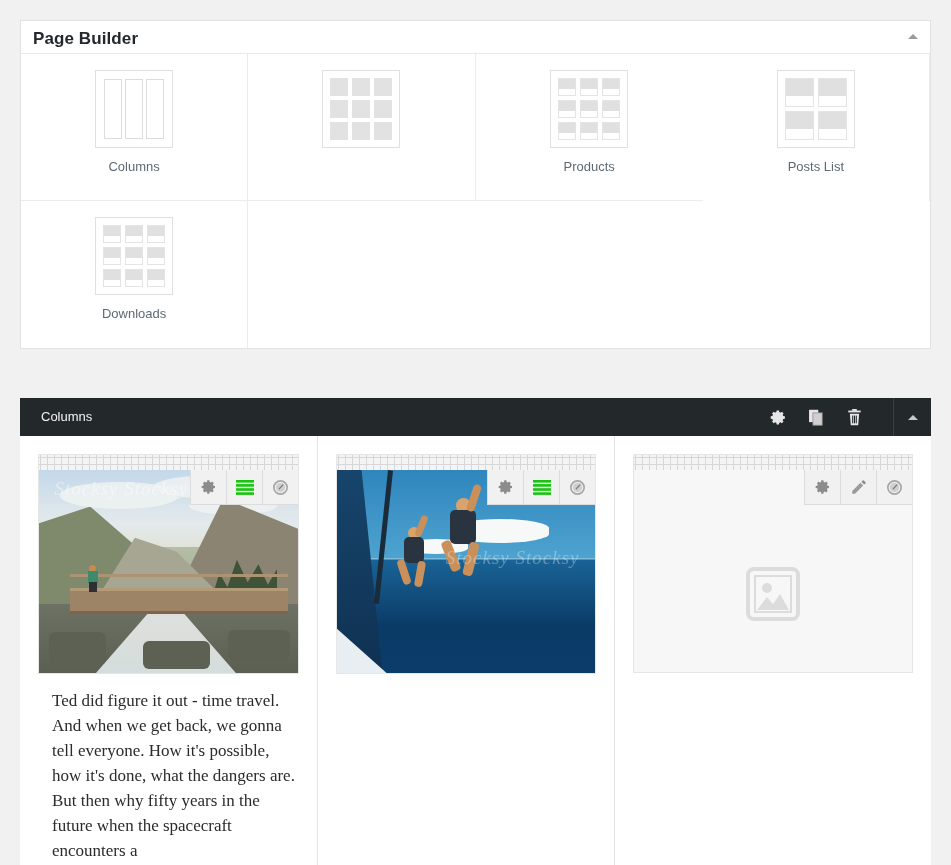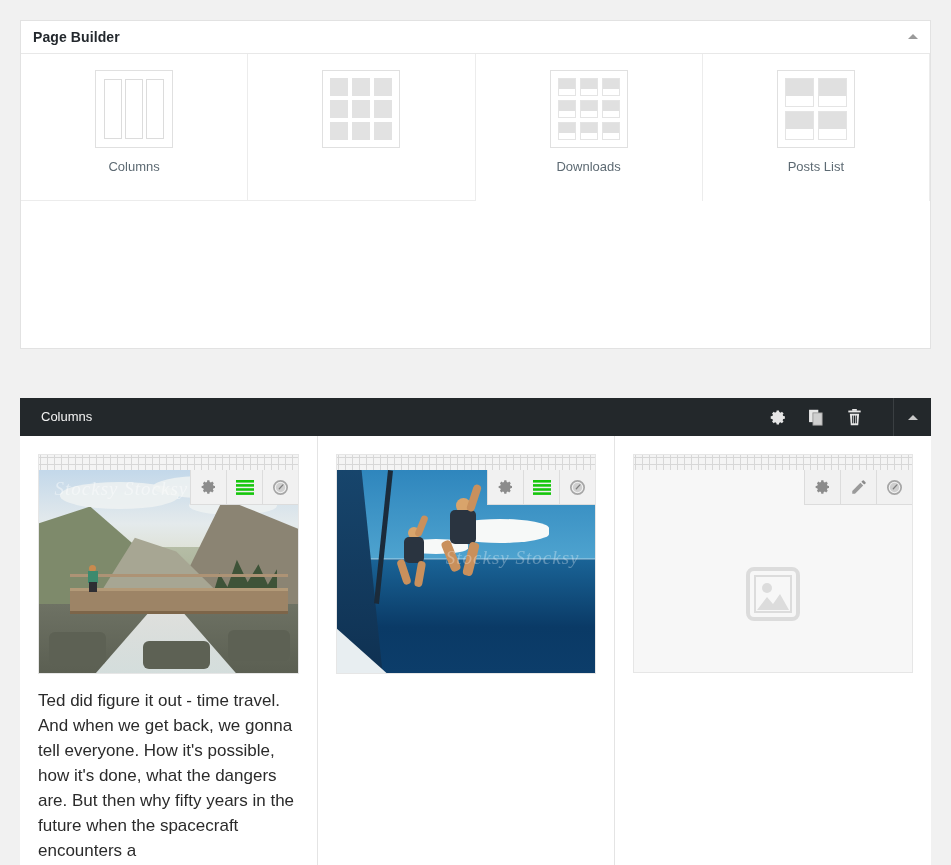--- a/index.html
+++ b/index.html
@@ -29,21 +29,21 @@
   .pb-header {
     position: relative;
     height: 33px;
     border-bottom: 1px solid #e8e8e8;
     box-sizing: border-box;
   }
   .pb-header-title {
     position: absolute;
     left: 12px;
     top: 8px;
-    font-size: 14px;
+    font-size: 17px;
     font-weight: bold;
     color: #23282d;
     letter-spacing: .1px;
   }
   .pb-collapse {
     position: absolute;
     right: 12px;
     top: 13px;
     width: 0;
     height: 0;
@@ -273,21 +273,21 @@
     transform: translateX(-50%);
   }
 
   .col-text {
     padding: 14px 18px 0 18px;
     font-size: 17px;
     line-height: 25px;
     color: #2b2b2b;
     font-family: "DejaVu Sans", sans-serif;
   }
-  .col.c1 .col-text, .col.c2 .col-text { font-family: Liberation Sans, sans-serif; }
+  .col.c1 .col-text, .col.c2 .col-text { font-family: Liberation Serif, serif; margin-left: 14px; }
 
   
   .scene1 { position: absolute; inset: 0; background: linear-gradient(#cfe0ee 0%, #dfe9f0 28%, #b7bfa8 35%, #8d9377 100%); }
   .scene1 .sky { position: absolute; left:0; right:0; top:0; height: 38%;
     background: linear-gradient(#c3d8ea, #e4eaec 70%, #dfe3da 100%); }
   .scene1 .cloud { position: absolute; background: #eef2f2; border-radius: 50%; opacity: .85; }
   .scene1 .ridgeL { position: absolute; left: -10%; top: 18%; width: 62%; height: 56%;
     background: #7e8a6b; clip-path: polygon(0 100%, 0 22%, 48% 0, 100% 64%, 100% 100%); }
   .scene1 .ridgeR { position: absolute; right: -6%; top: 14%; width: 58%; height: 60%;
     background: #8b8473; clip-path: polygon(0 100%, 40% 0, 100% 30%, 100% 100%); }
@@ -373,51 +373,69 @@
                 <i class="cellplain"></i>
                 <i class="cellplain"></i>
               <i class="cellplain"></i>
                 <i class="cellplain"></i>
                 <i class="cellplain"></i>
             </span>
           </div>
         </div>
       </div>
 
+      <div class="mod-cell last-col">
+        <div class="mod-inner">
+          <div class="mod-icon">
+            <span class="ic-grid g3">
+              <i class="cellcap"></i>
+                <i class="cellcap"></i>
+                <i class="cellcap"></i>
+              <i class="cellcap"></i>
+                <i class="cellcap"></i>
+                <i class="cellcap"></i>
+              <i class="cellcap"></i>
+                <i class="cellcap"></i>
+                <i class="cellcap"></i>
+            </span>
+          </div>
+          <div class="mod-label">Products</div>
+        </div>
+      </div>
+
+      <div class="mod-cell row2">
+        <div class="mod-inner">
+          <div class="mod-icon">
+            <span class="ic-grid g2">
+              <i class="cellcap"></i>
+                <i class="cellcap"></i>
+              <i class="cellcap"></i>
+                <i class="cellcap"></i>
+            </span>
+          </div>
+          <div class="mod-label">Posts List</div>
+        </div>
+      </div>
 
       <div class="mod-cell row2">
         <div class="mod-inner">
           <div class="mod-icon">
             <span class="ic-grid g3">
               <i class="cellcap"></i>
                 <i class="cellcap"></i>
                 <i class="cellcap"></i>
               <i class="cellcap"></i>
                 <i class="cellcap"></i>
                 <i class="cellcap"></i>
               <i class="cellcap"></i>
                 <i class="cellcap"></i>
                 <i class="cellcap"></i>
             </span>
           </div>
           <div class="mod-label">Downloads</div>
-        </div>
-      </div>
-
-      <div class="mod-cell row2">
-        <div class="mod-inner">
-          <div class="mod-icon">
-            <span class="ic-grid g2">
-              <i class="cellcap"></i>
-                <i class="cellcap"></i>
-              <i class="cellcap"></i>
-                <i class="cellcap"></i>
-            </span>
-          </div>
-          <div class="mod-label">Posts List</div>
         </div>
       </div>
 
       <div class="mod-cell empty"></div>
       <div class="mod-cell empty"></div>
     </div>
   </div>
 
   <div class="row-bar">
     <div class="row-bar-title">Columns</div>

